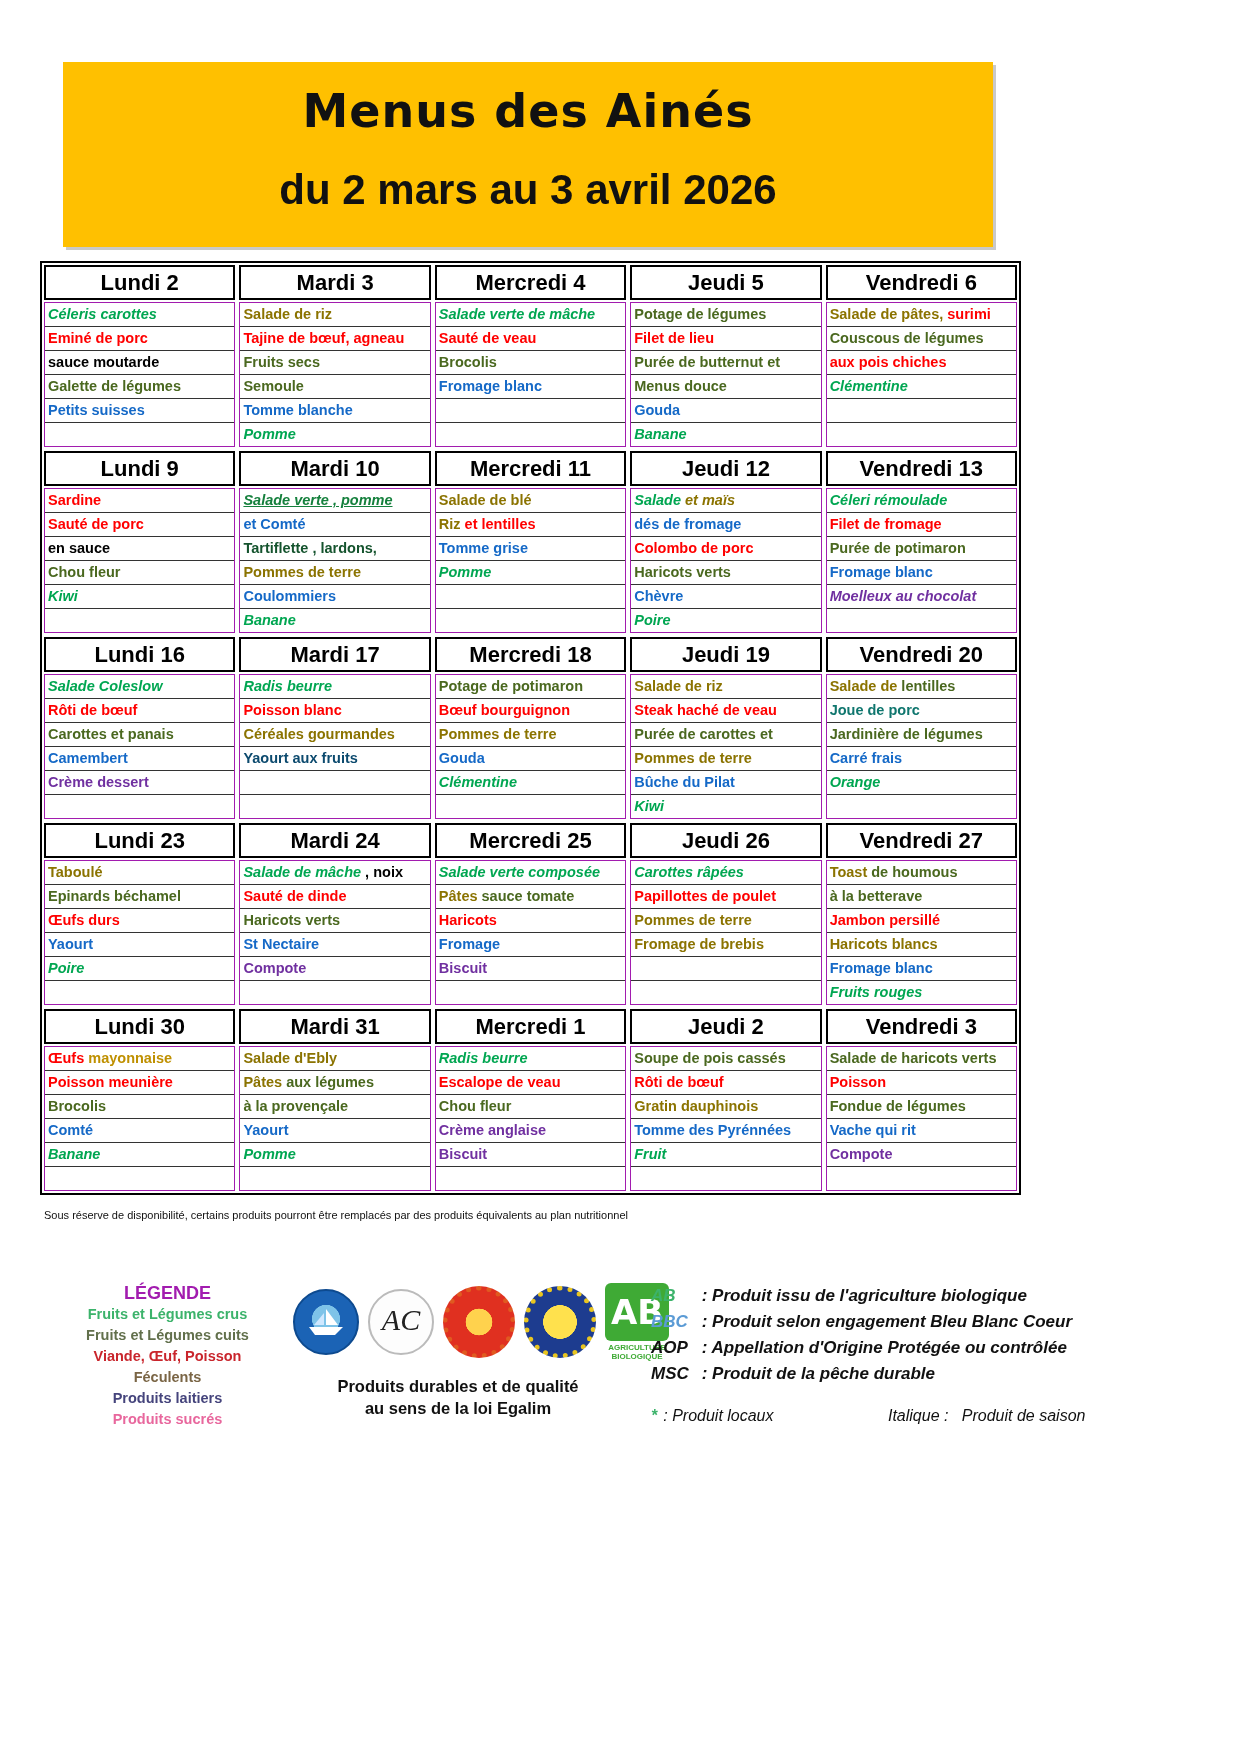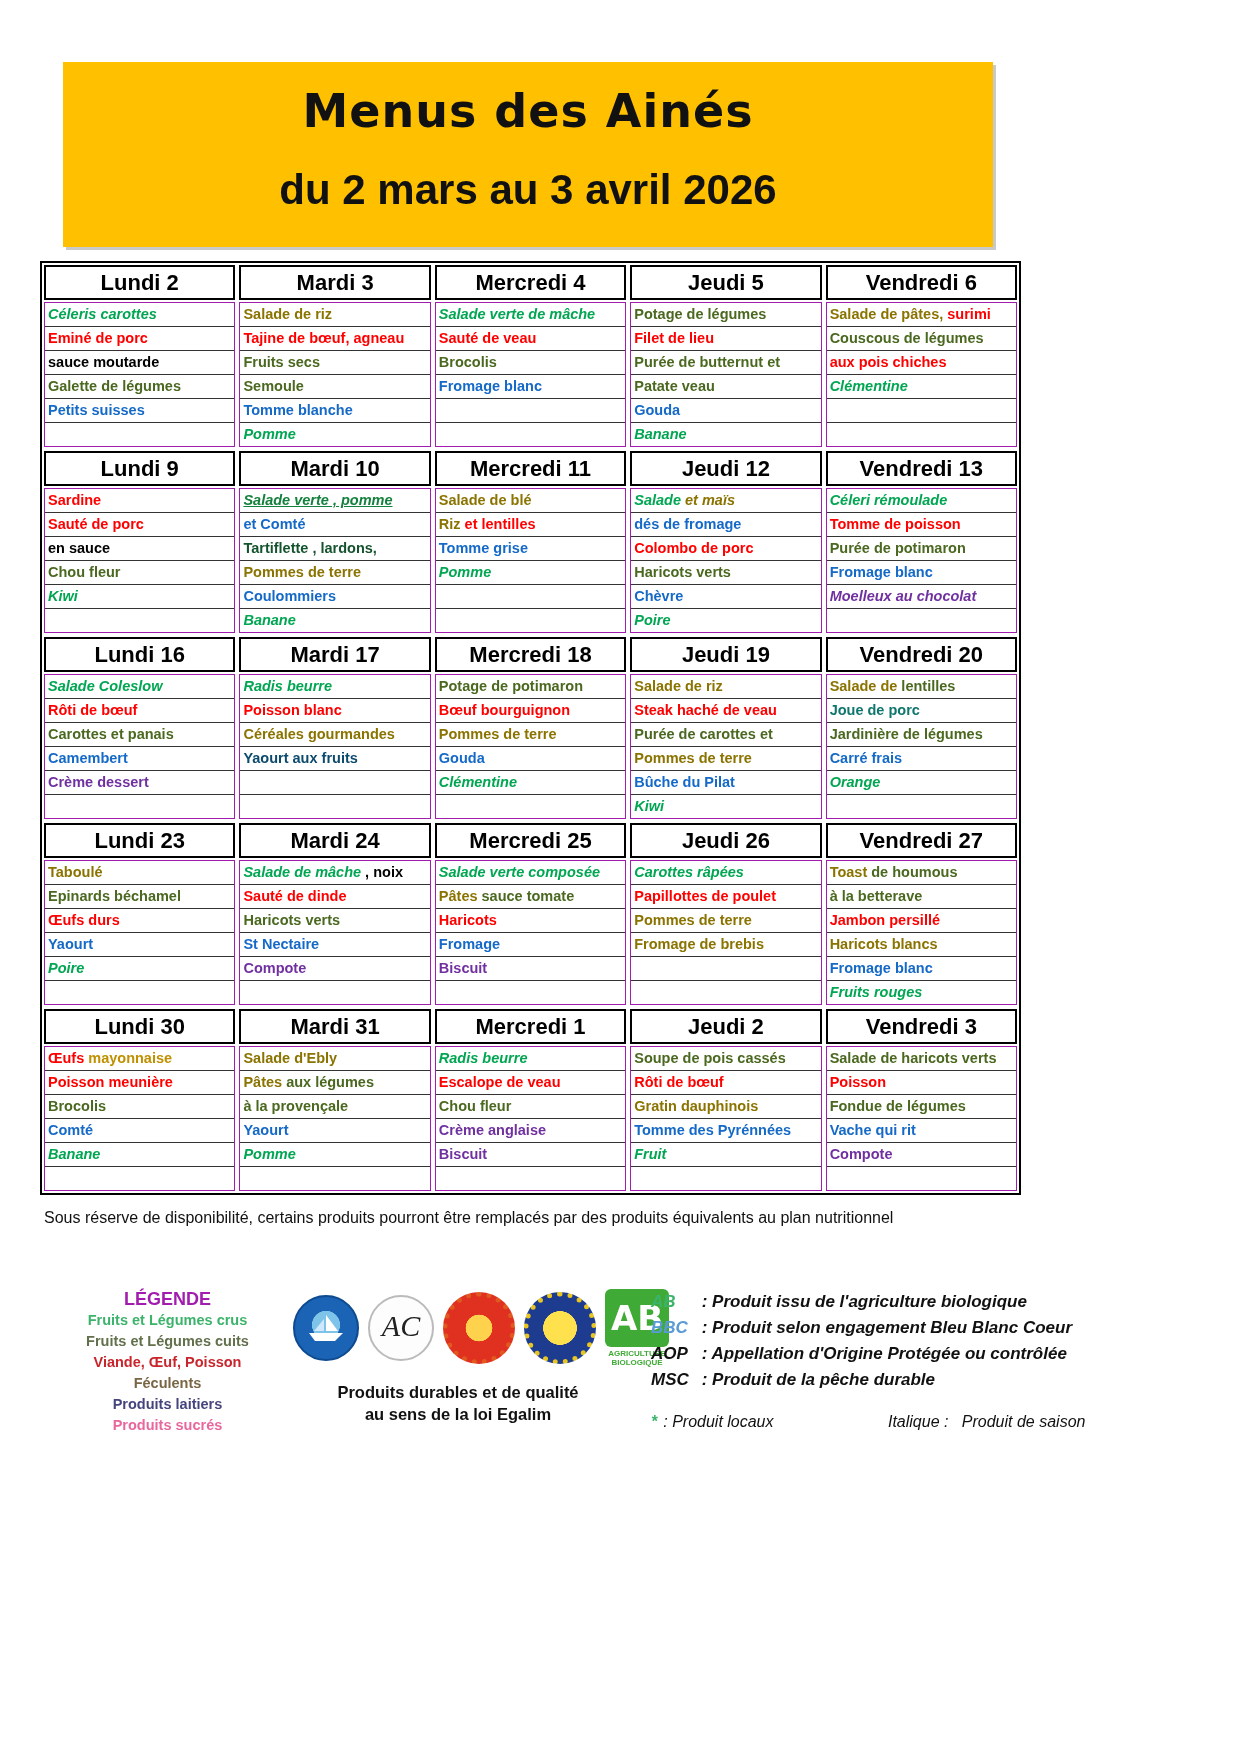--- a/index.html
+++ b/index.html
@@ -17,21 +17,21 @@
               display:flex;flex-direction:column;gap:4px;}
   .week{display:flex;gap:4px;}
   .day{flex:1;display:flex;flex-direction:column;gap:2px;min-width:0;}
   .day-head{border:2px solid #000;height:31px;line-height:31px;text-align:center;
             font-size:22px;font-weight:bold;color:#000;}
   .day-body{border:1px solid #a21caf;display:flex;flex-direction:column;}
   .item-row{height:23px;line-height:22px;border-bottom:1.5px solid #333;
             font-size:14.5px;font-weight:bold;padding-left:3px;white-space:nowrap;overflow:hidden;}
   .item-row:last-child{border-bottom:none;}
 
-  .footnote{margin:14px 0 0 44px;font-size:16px;color:#111;}
+  .footnote{margin:14px 0 0 44px;font-size:11px;color:#111;}
 
   
   .legend-zone{margin:62px 0 0 60px;display:flex;align-items:flex-start;}
   .legend-left{width:215px;text-align:center;font-weight:bold;font-size:14.5px;line-height:21px;}
   .legend-left .legend-title{color:#a21caf;font-size:18px;}
   .legend-mid{width:330px;margin-left:18px;}
   .logo-row{display:flex;align-items:center;gap:9px;}
   .logo-circle{width:62px;height:62px;border-radius:50%;position:relative;flex:0 0 auto;}
   .peche{background:radial-gradient(circle at 50% 45%, #7ec3e8 0 30%, #1b63b5 31% 100%);border:2px solid #0d4a8f;}
   .peche svg{position:absolute;left:10px;top:16px;}
@@ -94,21 +94,21 @@
           <div class="item-row"></div>
           <div class="item-row"></div>
         </div>
       </div>
       <div class="day">
         <div class="day-head">Jeudi 5</div>
         <div class="day-body">
           <div class="item-row"><span style="color: rgb(74, 104, 31);">Potage de légumes</span></div>
           <div class="item-row"><span style="color: rgb(255, 0, 0);">Filet de lieu</span></div>
           <div class="item-row"><span style="color: rgb(74, 104, 31);">Purée de butternut et</span></div>
-          <div class="item-row"><span style="color: rgb(74, 104, 31);">Patate veau</span></div>
+          <div class="item-row"><span style="color: rgb(74, 104, 31);">Menus douce</span></div>
           <div class="item-row"><span style="color: rgb(21, 105, 199);">Gouda</span></div>
           <div class="item-row"><span style="color: rgb(0, 166, 81); font-style: italic;">Banane</span></div>
         </div>
       </div>
       <div class="day">
         <div class="day-head">Vendredi  6</div>
         <div class="day-body">
           <div class="item-row"><span style="color: rgb(139, 115, 0);">Salade de pâtes,</span><span style="color: rgb(255, 0, 0);"> surimi</span></div>
           <div class="item-row"><span style="color: rgb(74, 104, 31);">Couscous de légumes</span></div>
           <div class="item-row"><span style="color: rgb(255, 0, 0);">aux pois chiches</span></div>
@@ -160,21 +160,21 @@
           <div class="item-row"><span style="color: rgb(255, 0, 0);">Colombo de porc</span></div>
           <div class="item-row"><span style="color: rgb(74, 104, 31);">Haricots verts</span></div>
           <div class="item-row"><span style="color: rgb(21, 105, 199);">Chèvre</span></div>
           <div class="item-row"><span style="color: rgb(0, 166, 81); font-style: italic;">Poire</span></div>
         </div>
       </div>
       <div class="day">
         <div class="day-head">Vendredi 13</div>
         <div class="day-body">
           <div class="item-row"><span style="color: rgb(0, 166, 81); font-style: italic;">Céleri rémoulade</span></div>
-          <div class="item-row"><span style="color: rgb(255, 0, 0);">Tomme de poisson</span></div>
+          <div class="item-row"><span style="color: rgb(255, 0, 0);">Filet de fromage</span></div>
           <div class="item-row"><span style="color: rgb(74, 104, 31);">Purée de potimaron</span></div>
           <div class="item-row"><span style="color: rgb(21, 105, 199);">Fromage blanc</span></div>
           <div class="item-row"><span style="color: rgb(112, 48, 160); font-style: italic;">Moelleux au chocolat</span></div>
           <div class="item-row"></div>
         </div>
       </div>
     </div>
     <div class="week">
       <div class="day">
         <div class="day-head">Lundi 16</div>

